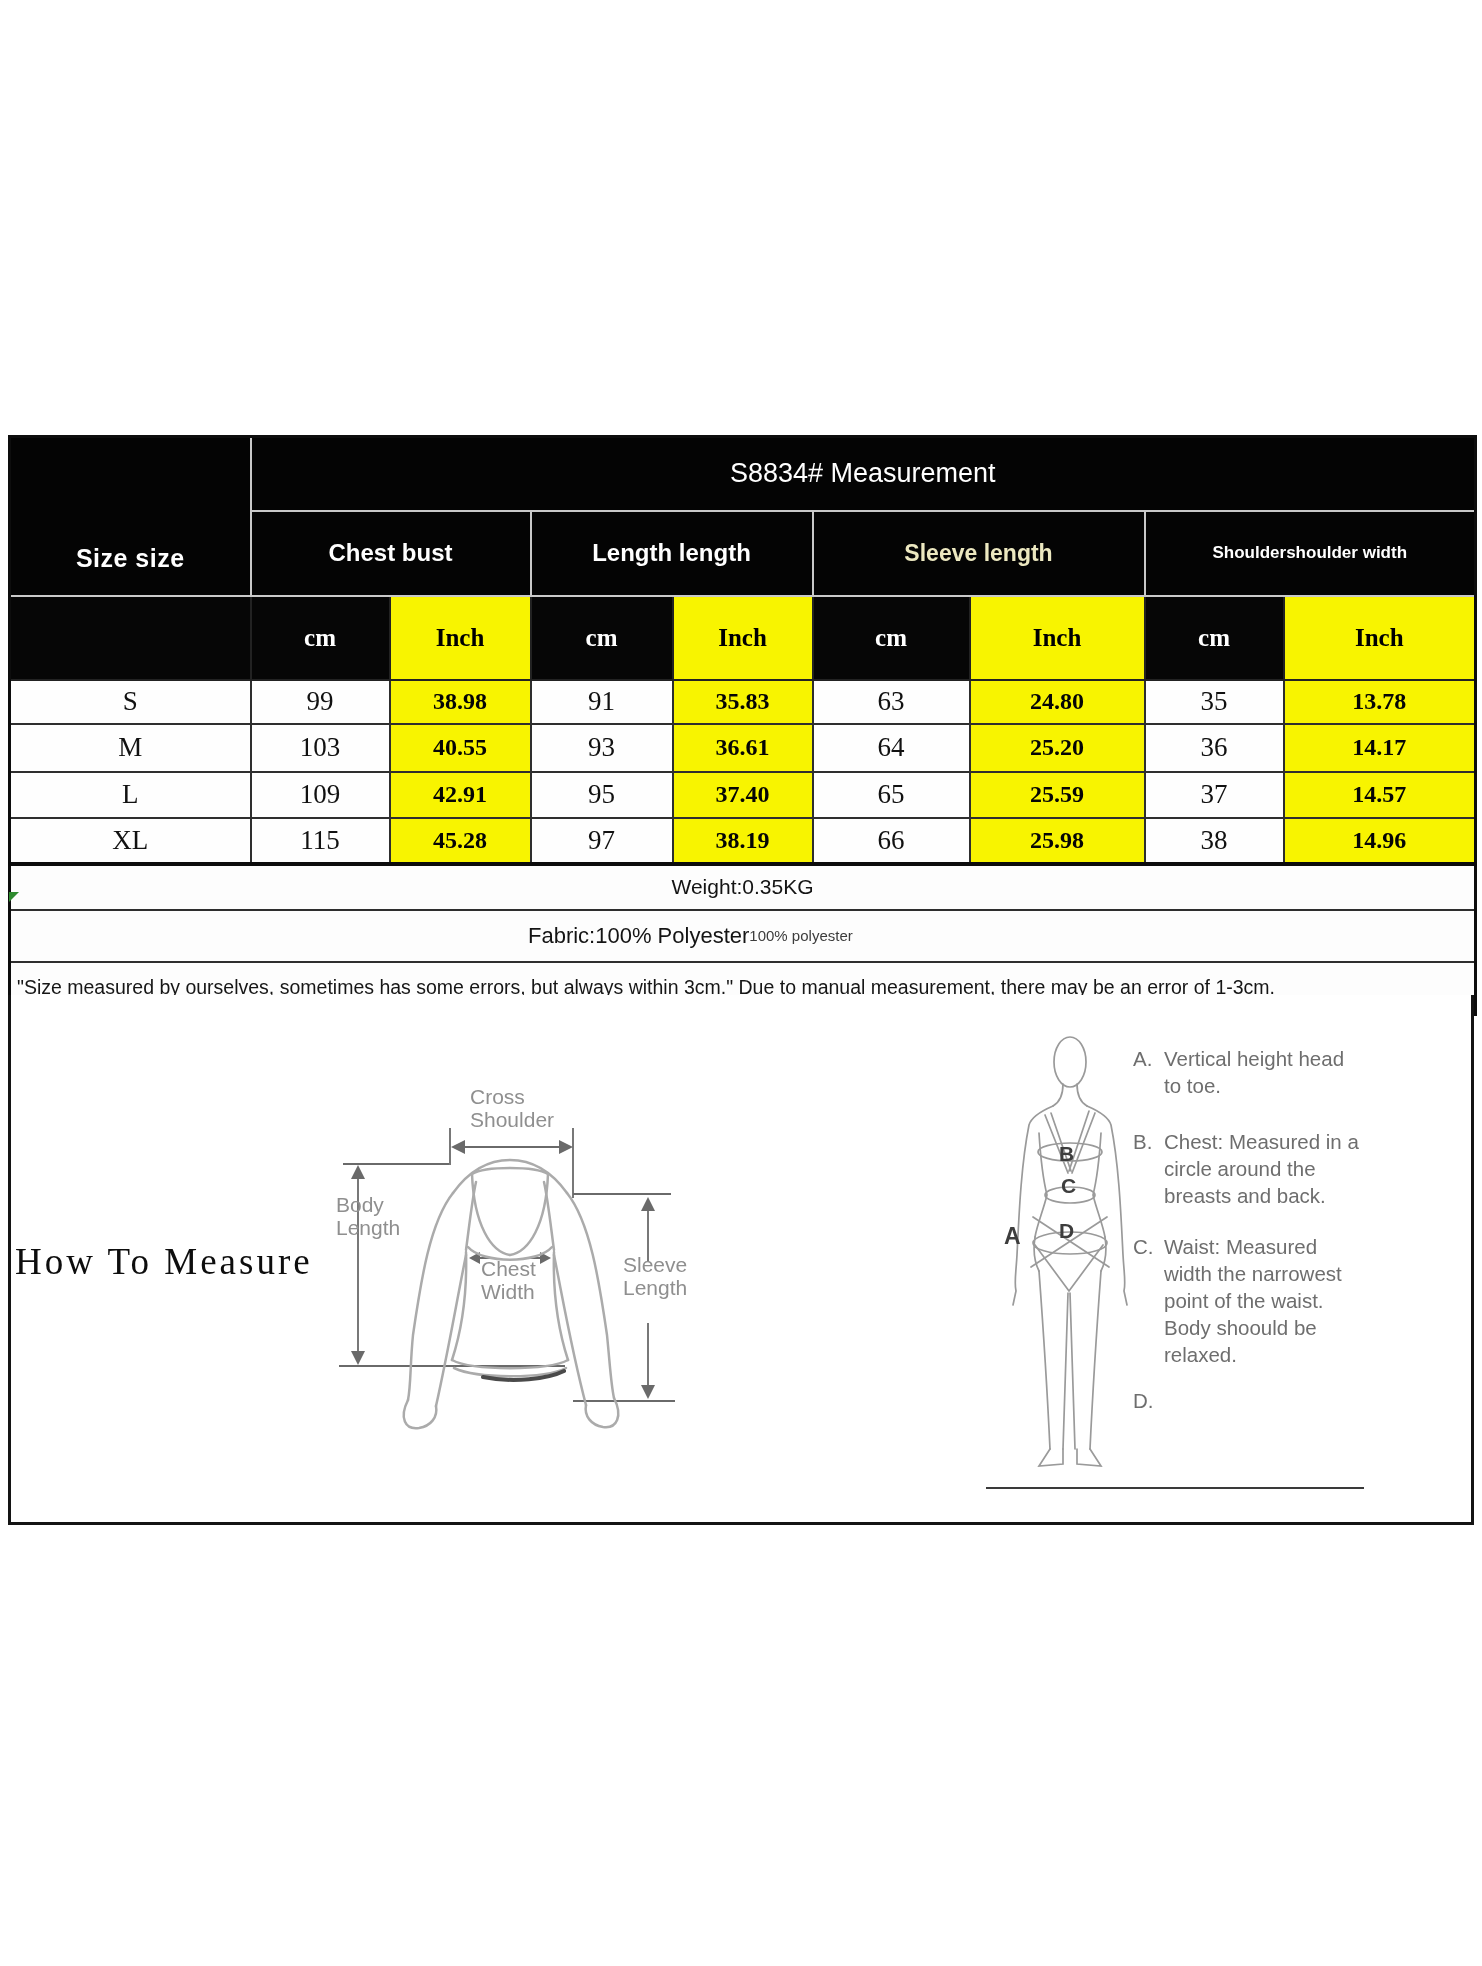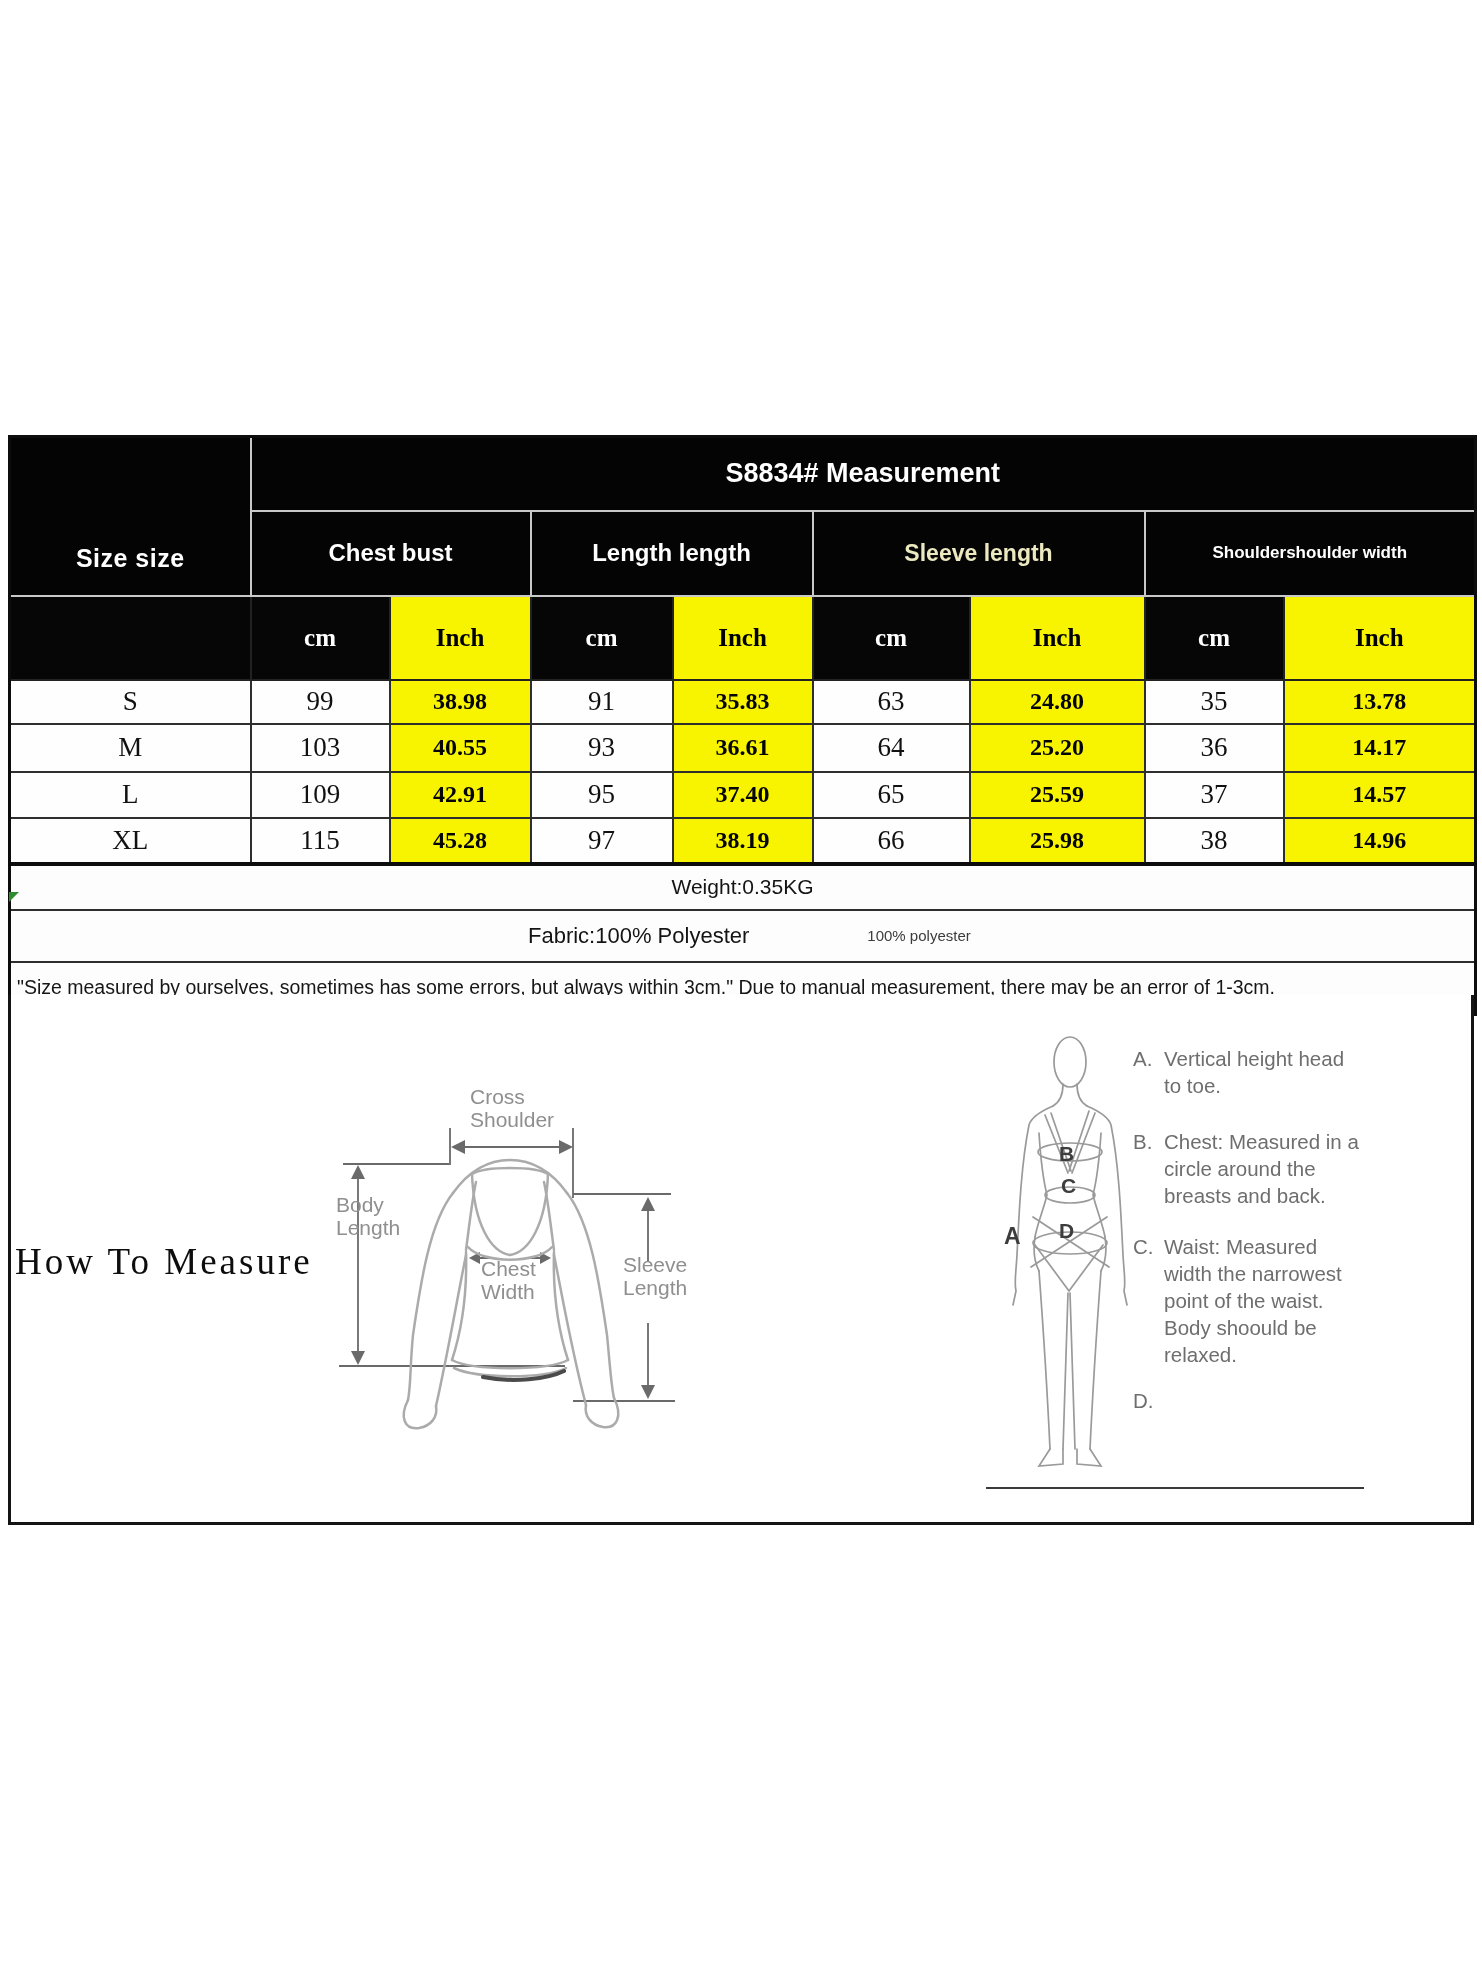--- a/index.html
+++ b/index.html
@@ -7,36 +7,36 @@
         font-family:"Liberation Sans",sans-serif;overflow:hidden;}
 
   
   table.size-table{position:absolute;left:8px;top:435px;width:1466px;
     border-collapse:collapse;table-layout:fixed;border:3px solid #0d0d0d;}
   .size-table td{border:2px solid #2e2e2e;padding:0;text-align:center;
     vertical-align:middle;overflow:hidden;}
   td.blk{background:#040404;color:#ffffff;border-color:#c9c9c9;}
   td.size-head{vertical-align:bottom;padding-bottom:22px;
     font-size:25px;font-weight:bold;letter-spacing:.5px;}
-  td.title-cell{font-size:27px;font-weight:bold;}
+  td.title-cell{font-size:27px;font-weight:normal;}
   td.grp{font-size:24px;font-weight:bold;}
   td.grp-sleeve{font-size:23px;font-weight:bold;color:#ece8c0;}
   td.grp-shoulder{font-size:17px;font-weight:bold;}
   td.unit-cm{background:#060606;color:#fff;border-color:#222;border-top-color:#d6d6d6;
     font-family:"Liberation Serif",serif;font-size:25px;font-weight:bold;}
   td.unit-in{background:#f8f400;color:#000;border-color:#222;border-top-color:#d6d6d6;
     font-family:"Liberation Serif",serif;font-size:25px;font-weight:bold;}
   td.val{font-family:"Liberation Serif",serif;font-size:27px;color:#111;background:#fefefe;}
   td.val-in{font-family:"Liberation Serif",serif;font-size:24px;font-weight:bold;
     background:#f8f400;color:#050505;}
   tr.weight-row td{border-top:4px solid #0c0c0c;font-size:21px;color:#141414;background:#fdfdfd;}
   tr.fabric-row td{background:#fdfdfd;}
   .fabric-flex{display:flex;align-items:center;padding-left:517px;text-align:right;}
   .fabric-main{font-size:22px;color:#141414;}
-  .fabric-note{font-size:15px;color:#3c3c3c;margin-left:118px;}
+  .fabric-note{font-size:15px;color:#3c3c3c;}
   tr.disclaimer-row td{text-align:left;padding-left:6px;font-size:19.5px;color:#161616;
     background:#fdfdfd;border-bottom:3px solid #0d0d0d;}
 
   
   .howto-box{position:absolute;left:8px;top:995px;width:1460px;height:527px;
     border:3px solid #141414;border-top:none;background:#fff;}
   .howto-heading{position:absolute;left:4px;top:245px;
     font-family:"Liberation Serif",serif;font-size:37px;color:#0d0d0d;letter-spacing:3px;}
   .diag-label{position:absolute;color:#8f8f8f;font-size:21px;line-height:23px;
     white-space:pre-line;}

